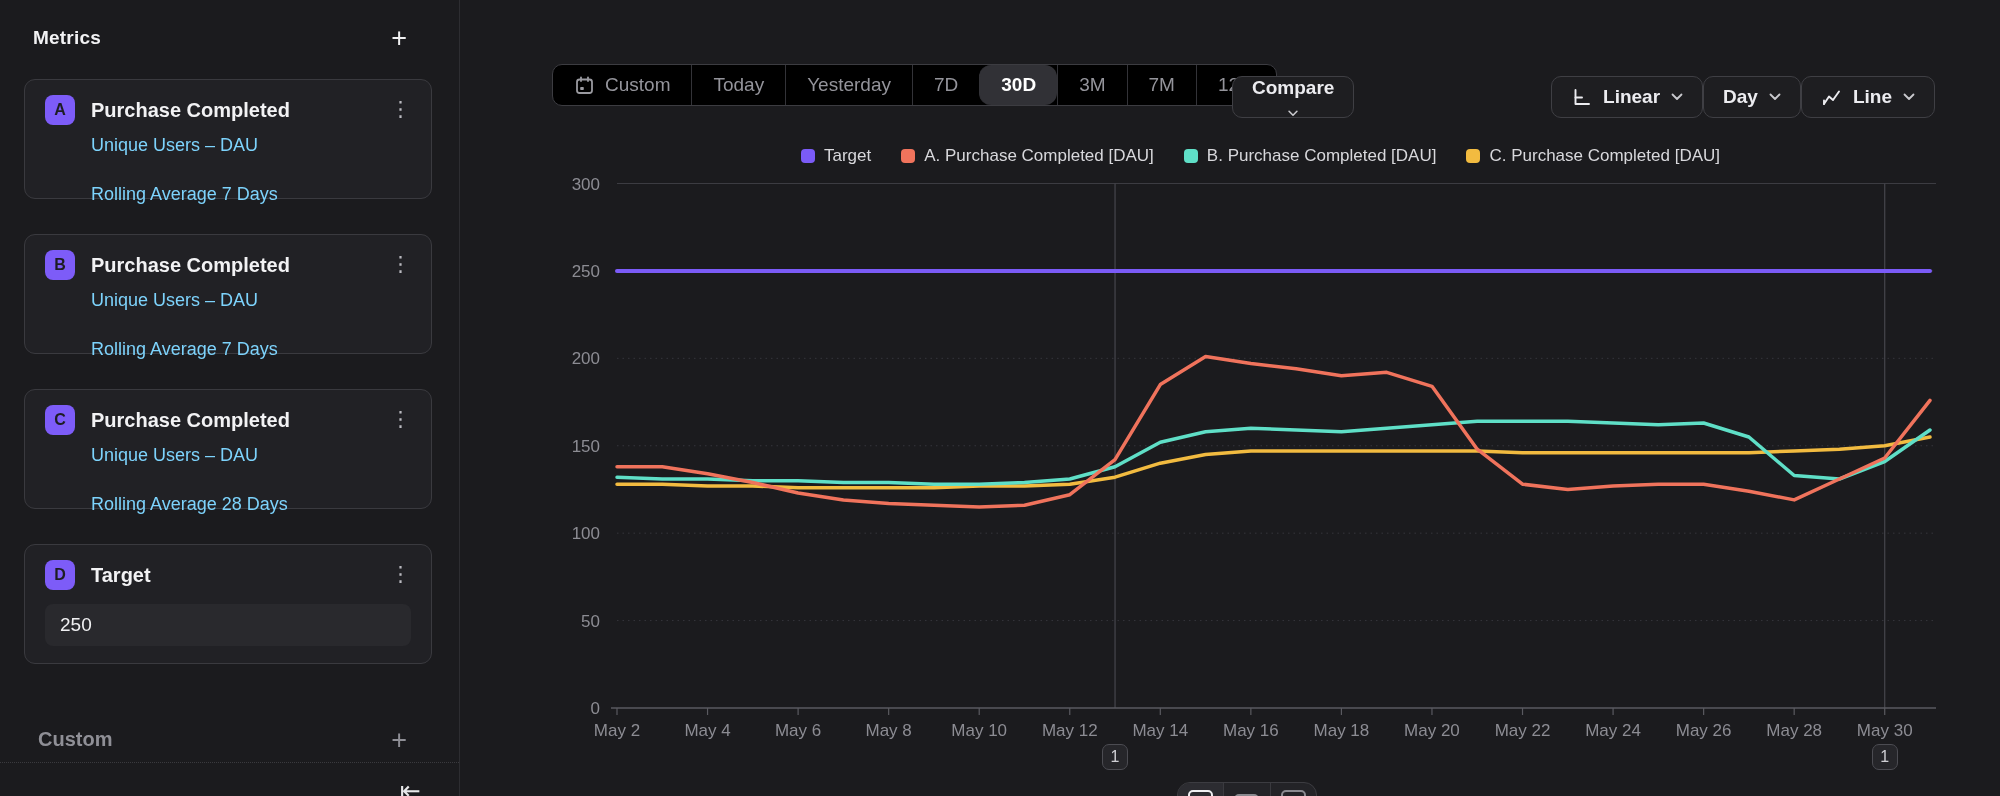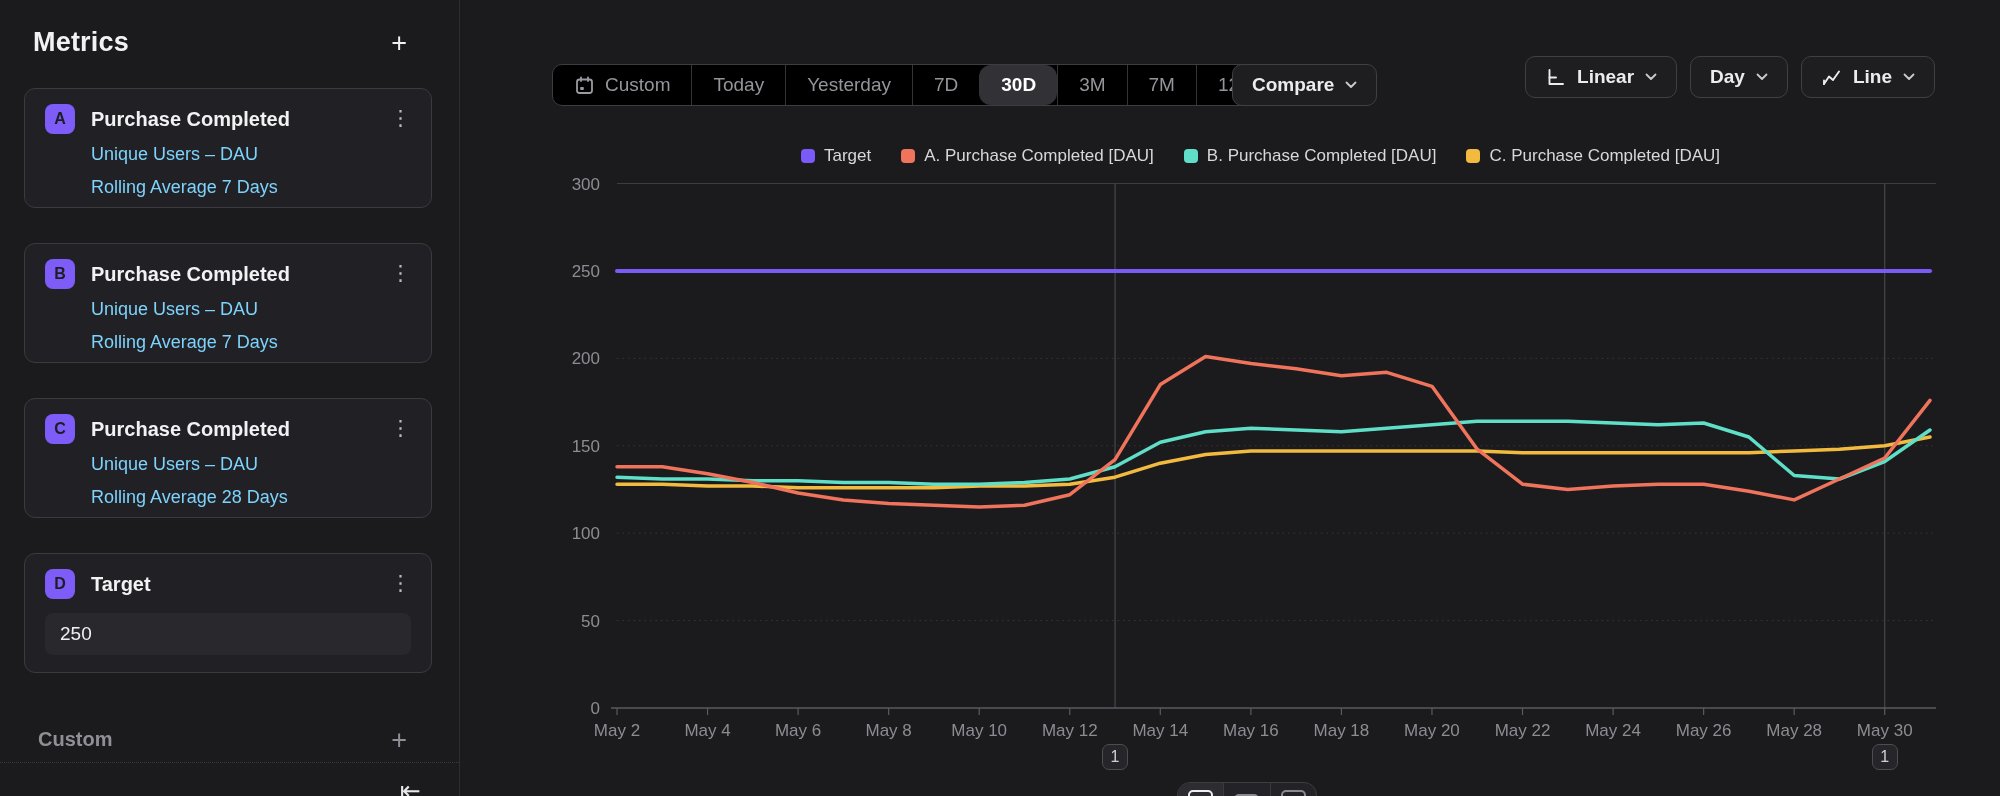--- a/index.html
+++ b/index.html
@@ -3,48 +3,48 @@
 <meta charset="utf-8">
 <style>
   * { margin:0; padding:0; box-sizing:border-box; }
   html,body { background:#101012; }
   body { font-family:"Liberation Sans", sans-serif; }
   .app { position:relative; width:2000px; height:796px; background:#1b1b1e; overflow:hidden; color:#ececef; }
 
   
   .sidebar { position:absolute; left:0; top:0; width:460px; height:796px; background:#1b1b1e; border-right:1px solid #2d2d31; }
   .sidebar-header { display:flex; justify-content:space-between; align-items:center; padding:27px 52px 0 33px; }
-  .sidebar-title { font-size:27px; font-weight:700; color:#f2f2f4; letter-spacing:.2px; }
+  .sidebar-title { font-size:19px; font-weight:700; color:#f2f2f4; letter-spacing:.2px; }
   .icon-plus { font-size:27px; font-weight:400; color:#f0f0f2; background:none; border:none; cursor:pointer; line-height:20px; font-family:"Liberation Sans",sans-serif; }
   .icon-plus.muted { color:#8f8f96; }
   .cards { margin-top:30px; }
   .metric-card { position:relative; margin:0 27px 35px 24px; height:120px; background:#212125; border:1px solid #3a3a3f; border-radius:11px; padding:15px 20px; }
   .card-title-row { display:flex; align-items:center; }
   .metric-badge { width:30px; height:30px; border-radius:8px; background:#7d5cf8; color:#1d1d22; font-size:16px; font-weight:700; display:flex; align-items:center; justify-content:center; flex:0 0 30px; }
   .card-title { margin-left:16px; font-size:20px; font-weight:600; color:#f2f2f4; }
   .kebab { position:absolute; right:14px; top:14px; background:none; border:none; color:#b9b9bf; font-size:21px; line-height:30px; cursor:pointer; padding:0 6px; font-family:"Liberation Sans",sans-serif; }
   .card-sub { margin:10px 0 0 46px; font-size:18px; color:#7dd3fc; }
-  .card-sub.second { margin-top:12px; }
+  .card-sub.second { margin-top:28px; }
   .target-input { display:block; margin:14px 0 0 0; width:100%; height:42px; background:#29292d; border:none; border-radius:8px; color:#f0f0f2; font-size:19px; padding:0 15px; font-family:"Liberation Sans",sans-serif; outline:none; }
   .filter-row { position:absolute; top:728px; left:0; width:100%; display:flex; justify-content:space-between; align-items:center; padding:0 52px 0 38px; }
   .filter-label { font-size:20px; font-weight:600; color:#8f8f96; }
   .sidebar-footer-divider { position:absolute; top:762px; left:0; width:100%; border-top:1px dotted #3a3a3e; }
   .collapse-btn { position:absolute; top:776px; right:38px; background:none; border:none; color:#e8e8ea; font-size:25px; cursor:pointer; font-family:"DejaVu Sans",sans-serif; }
 
   
   .main { position:absolute; left:461px; top:0; width:1539px; height:796px; }
 
   
   .range-group { position:absolute; left:91px; top:64px; height:42px; display:flex; align-items:stretch; border:1px solid #3c3c41; border-radius:10px; overflow:hidden; background:#000000; }
   .range-seg { display:flex; align-items:center; gap:10px; padding:0 21px; font-size:19px; color:#94949b; background:none; border:none; cursor:pointer; font-family:"Liberation Sans",sans-serif; }
   .range-seg + .range-seg { border-left:1px solid #333338; }
   .range-seg.selected { background:#313136; color:#ffffff; font-weight:700; border-radius:12px; }
   .tool-btn { height:42px; display:flex; align-items:center; gap:11px; padding:0 19px; font-size:19px; font-weight:600; color:#ececf0; background:#1e1e21; border:1px solid #3f3f44; border-radius:10px; cursor:pointer; font-family:"Liberation Sans",sans-serif; }
-  .compare-btn { position:absolute; left:771px; top:64px; }
-  .right-tools { position:absolute; right:65px; top:56px; display:flex; gap:13px; }
+  .compare-btn { position:absolute; left:771px; top:76px;flex-direction:column; }
+  .right-tools { position:absolute; right:65px; top:76px; display:flex; }
   .chev { display:block; }
 
   
   .legend { position:absolute; left:0; top:146px; width:100%; display:flex; justify-content:center; gap:30px; padding-left:60px; }
   .legend-item { display:flex; align-items:center; gap:9px; cursor:pointer; }
   .legend-marker { width:14px; height:14px; border-radius:4px; flex:0 0 14px; }
   .legend-label { font-size:17px; color:#d8d8dc; }
 
   
   #chart-svg { position:absolute; left:0; top:0; width:1539px; height:796px; }

